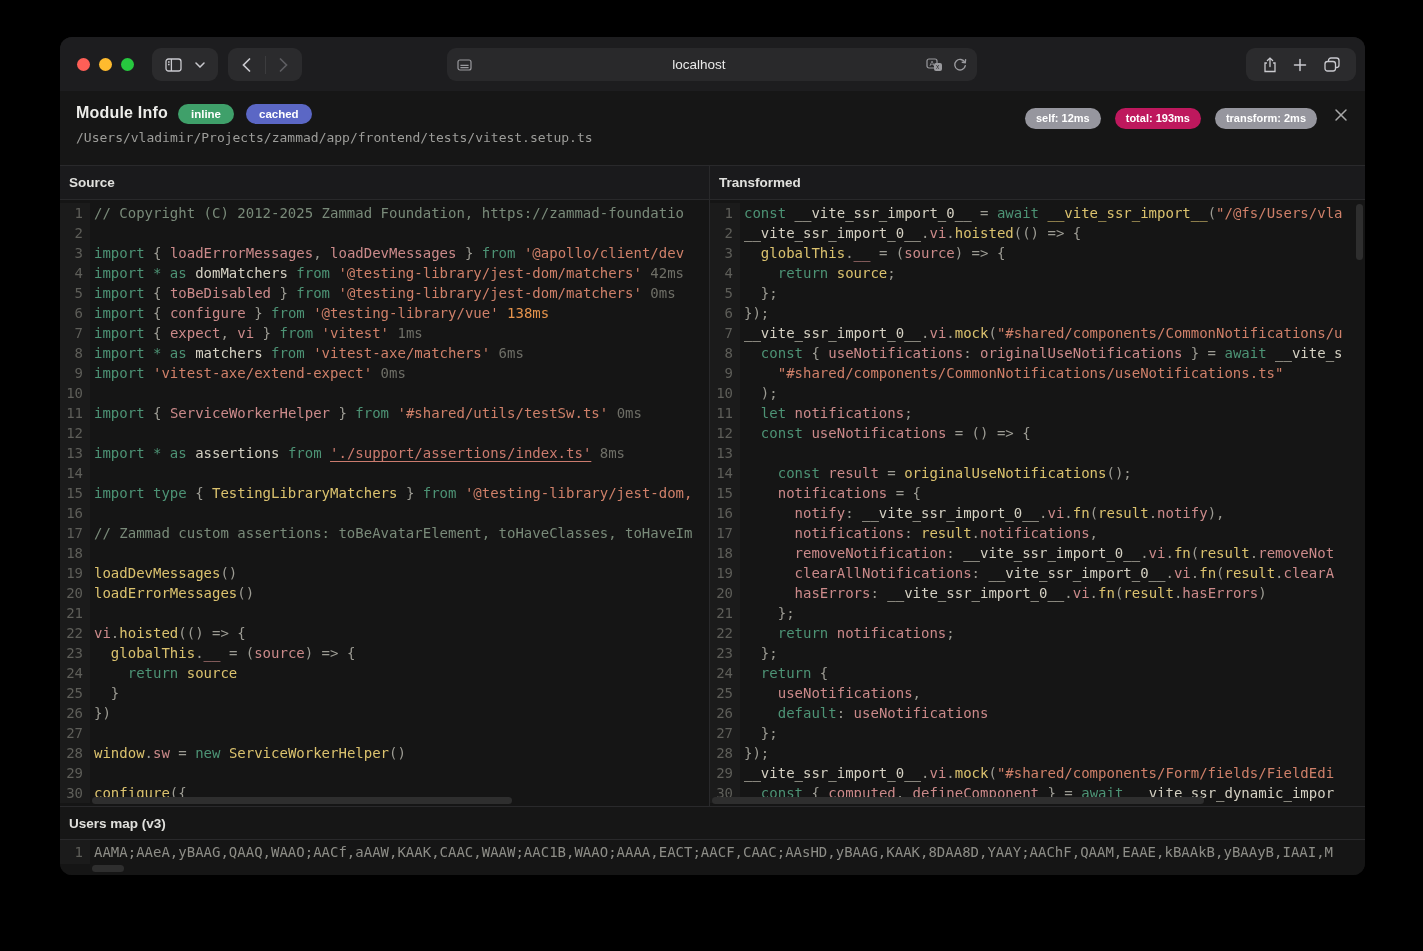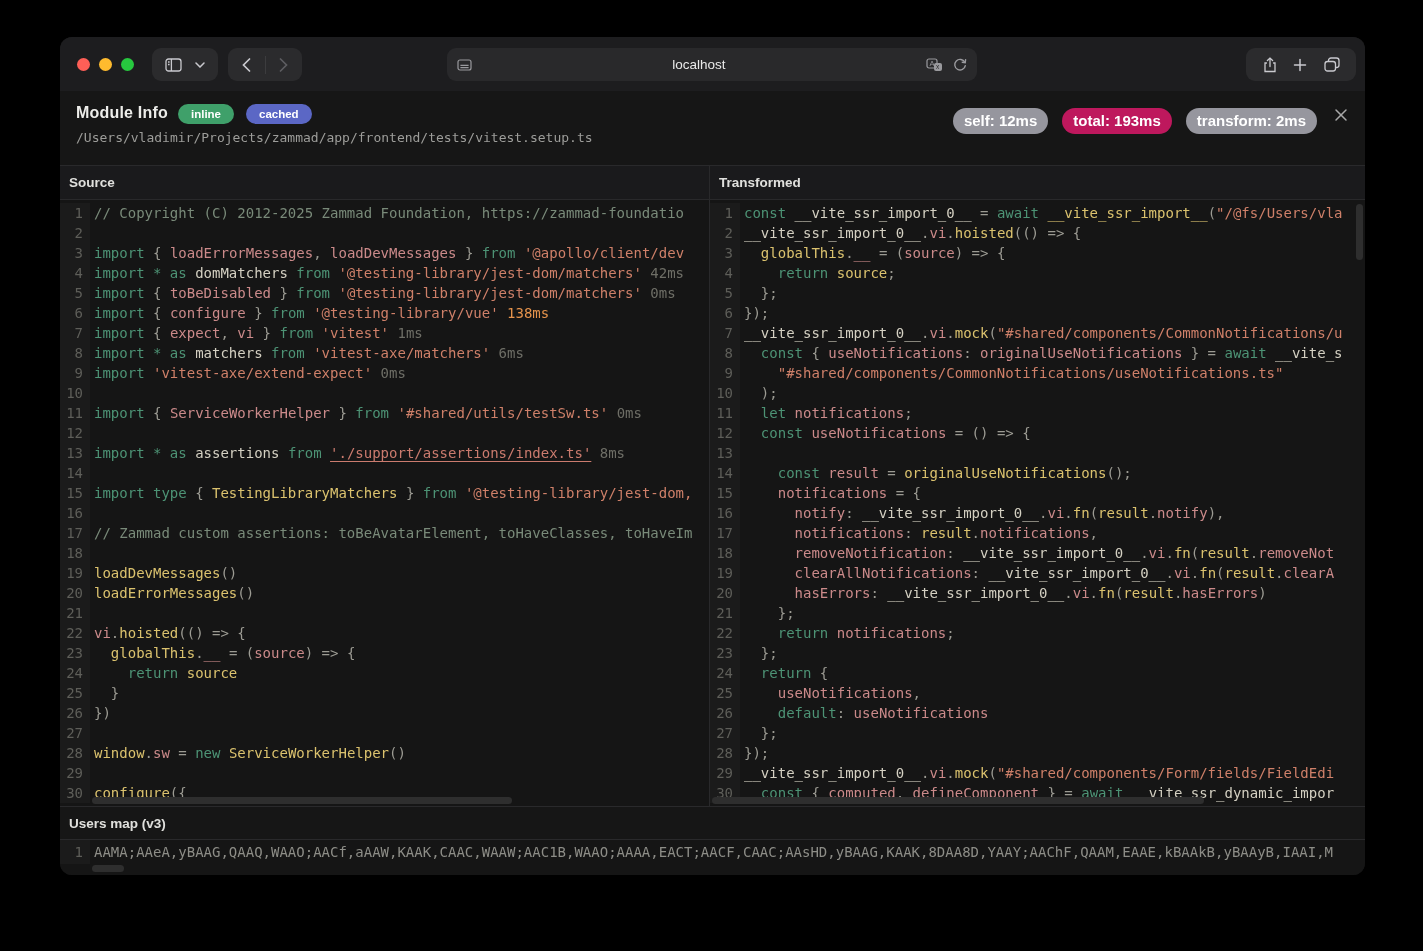--- a/index.html
+++ b/index.html
@@ -28,21 +28,21 @@
 
   
   .mod-header { position:relative; height:75px; background:#161616; border-bottom:1px solid #29292b; padding:13px 16px 0 16px; }
   .mod-title-row { display:flex; align-items:center; gap:10px; }
   .mod-title { font-size:16px; font-weight:700; color:#ededea; letter-spacing:.2px; }
   .badge { font-size:11.5px; font-weight:700; color:#fff; padding:4px 13px; border-radius:999px; line-height:1; }
   .badge.green { background:#3fa06a; }
   .badge.indigo { background:#5b67c5; }
   .mod-path { margin-top:8px; font-family:"DejaVu Sans Mono", monospace; font-size:13px; color:#9d9d9a; }
   .stats { position:absolute; right:48px; top:17px; display:flex; gap:14px; }
-  .pill { font-size:15px; font-weight:700; color:#fff; padding:4px 11px; border-radius:999px; line-height:1.2; }
+  .pill { font-size:11px; font-weight:700; color:#fff; padding:4px 11px; border-radius:999px; line-height:1.2; }
   .pill.gray { background:#96969e; }
   .pill.orange { background:#be185d; }
   .close-btn { position:absolute; right:13px; top:15px; width:20px; height:20px; color:#a8a8a8; cursor:pointer; }
 
   
   .panels { display:flex; height:640px; }
   .panel { display:flex; flex-direction:column; overflow:hidden; }
   .panel.src { width:650px; border-right:1px solid #29292b; }
   .panel.tr { flex:1; }
   .panel-head { height:34px; background:#1a1a1c; border-bottom:1px solid #29292b;

